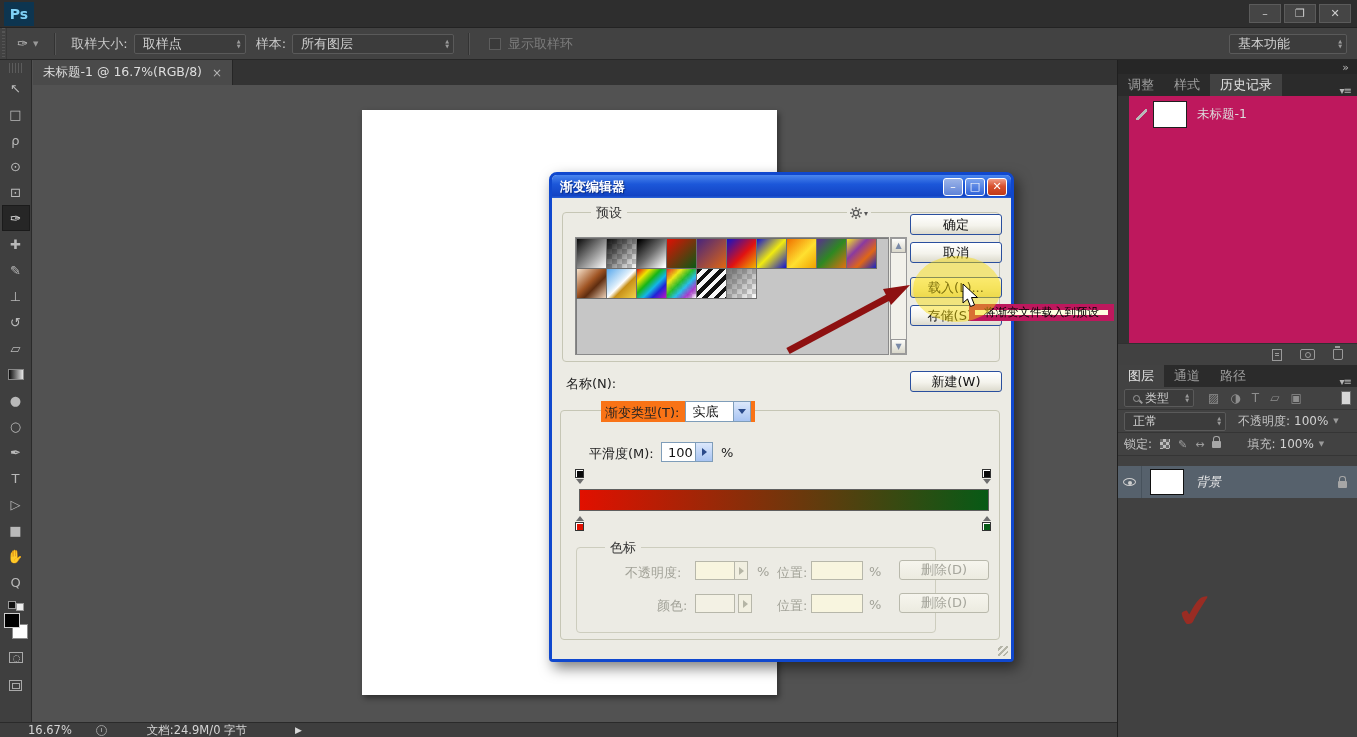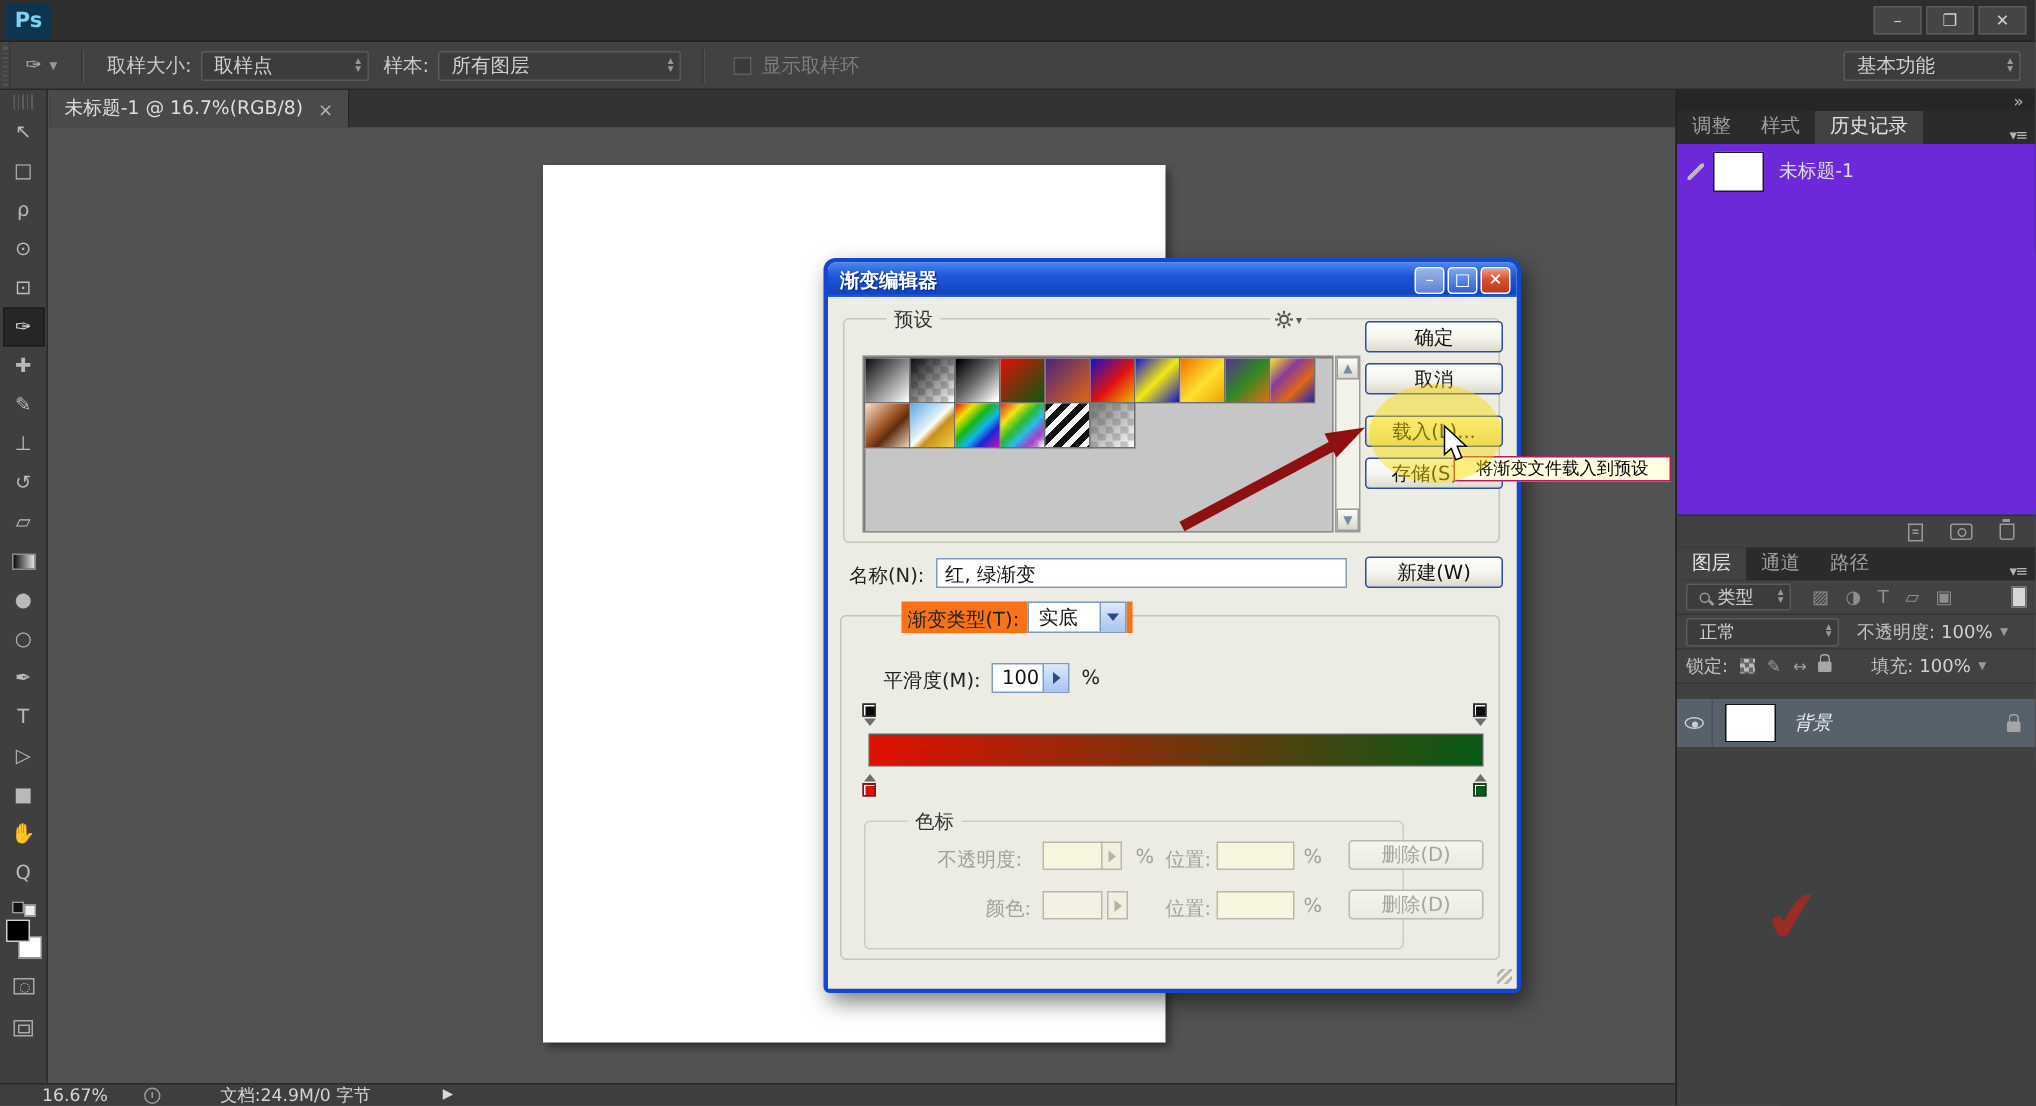--- a/index.html
+++ b/index.html
@@ -76,21 +76,21 @@
 
   
   .rightdock { position:absolute; left:1117px; top:60px; width:240px; height:677px; background:#333;
                border-left:1px solid #1f1f1f; }
   .collapse-bar { height:14px; background:#262626; display:flex; justify-content:flex-end; align-items:center;
                   padding-right:8px; color:#b9b9b9; font-size:11px; }
   .panel-tabs { height:22px; background:#2b2b2b; display:flex; align-items:flex-end; }
   .panel-tab { padding:0 10px; line-height:22px; color:#9f9f9f; font-size:13px; background:transparent; }
   .panel-tab.active { background:#424242; color:#e4e4e4; }
   .panel-menu { margin-left:auto; margin-right:6px; color:#b5b5b5; font-size:10px; letter-spacing:-1px; }
-  .hist-content { background:#6d28d9; height:247px; position:relative; }
+  .hist-content { background:#be185d; height:247px; position:relative;margin-left:11px; }
   .hist-row { display:flex; align-items:center; height:36px; padding-left:4px; }
   .hist-slot { width:16px; display:flex; justify-content:center; }
   .icon-histbrush { width:11px; height:11px; background:linear-gradient(135deg,transparent 42%,#b9b9b9 42% 60%,transparent 60%); }
   .hist-thumb { width:34px; height:27px; background:#fff; border:1px solid #1e1e1e; margin-left:4px; }
   .hist-name { margin-left:10px; color:#ddd; font-size:12.5px; }
   .hist-item { display:flex; align-items:center; height:24px; background:#4e5a68; padding-left:4px; }
   .hist-check { width:11px; height:11px; border:1px solid #6b7683; margin:0 3px; }
   .icon-docpage { width:11px; height:13px; margin-left:8px; background:#d8d8d8; border:1px solid #777;
                   background-image:repeating-linear-gradient(180deg,#999 0 1px,transparent 1px 3px);
                   background-size:7px 8px; background-position:2px 3px; background-repeat:no-repeat; }
@@ -192,21 +192,21 @@
   .stop-bottom::before { content:''; position:absolute; left:1.5px; bottom:10px; width:0; height:0;
                          border:4px solid transparent; border-bottom:5px solid #6e6e6e; }
 
   .disabled-label { color:#a2a298; }
   .cream-field { position:absolute; background:#f8f5df; border:1px solid #b7b7aa; }
   .cream-btn { position:absolute; width:14px; background:#f1efe0; border:1px solid #b7b7aa;
                display:flex; align-items:center; justify-content:center; }
   .cream-btn::after { content:''; width:0; height:0; border:4px solid transparent; border-left:5px solid #b5b5a5; margin-left:4px; }
 
   .tooltip { position:absolute; left:417px; top:106px; width:145px; height:17px; background:#FFFFE1;
-             border:1px solid #be185d; font-size:11.5px; color:#000; display:flex; align-items:center;
+             border:6px solid #be185d; font-size:11.5px; color:#000; display:flex; align-items:center;
              justify-content:center; z-index:40; white-space:nowrap; }
   .resize-grip { position:absolute; right:3px; bottom:3px; width:10px; height:10px;
                  background:repeating-linear-gradient(135deg,transparent 0 2px,#b5b5a8 2px 4px); }
 
   .overlay-svg { position:absolute; left:0; top:0; width:1357px; height:737px; z-index:60; pointer-events:none; }
 </style>
 </head>
 <body>
 
 <div class="titlebar">
@@ -508,21 +508,20 @@
         <div class="xp-scroll-btn" style="bottom:0">▼</div>
       </div>
     </div>
 
     <div class="xp-btn" style="left:358px;top:16px">确定</div>
     <div class="xp-btn" style="left:358px;top:44px">取消</div>
     <div class="xp-btn" style="left:358px;top:79px;background:linear-gradient(180deg,#fdf6c8,#f3e9a8 55%,#e4d88e)">载入(L)...</div>
     <div class="xp-btn" style="left:358px;top:107px">存储(S)...</div>
 
     <span class="fld-label" style="left:14px;top:177px">名称(N):</span>
-    <div class="xp-input" style="left:72px;top:174px;width:274px;height:20px">红, 绿渐变</div>
     <div class="xp-btn" style="left:358px;top:173px">新建(W)</div>
 
     <div class="xp-group" style="left:8px;top:212px;width:440px;height:230px">
 
       <div style="position:absolute;left:40px;top:-10px;background:#f97316;padding:0 4px;display:flex;align-items:flex-end">
         <span>渐变类型(T):</span>
         <div class="xp-combo" style="position:relative;width:66px;height:21px;margin-left:6px">
           <span class="combo-text">实底</span>
           <span class="combo-btn"></span>
         </div>

